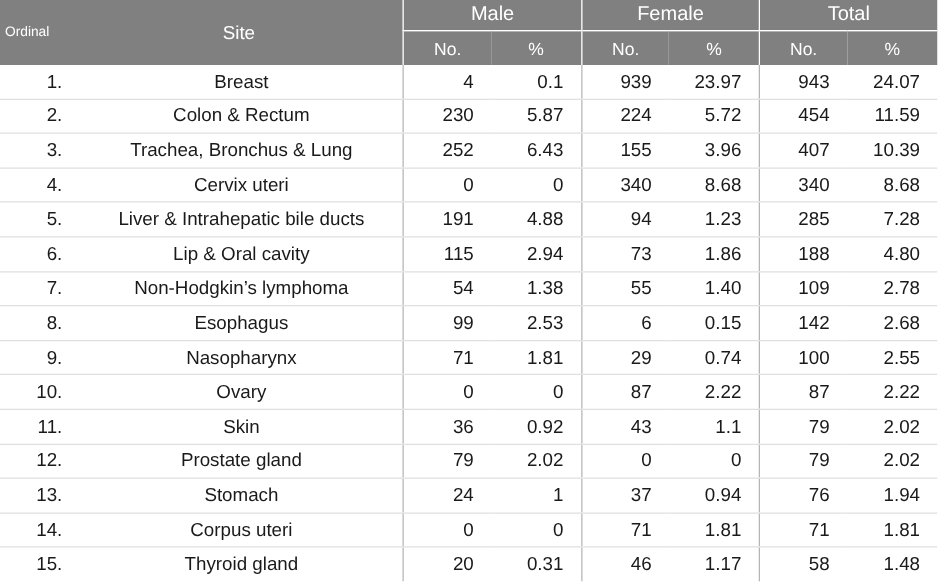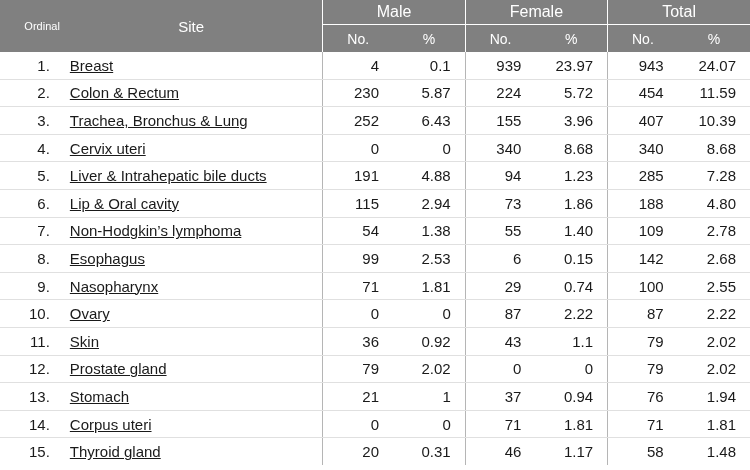--- a/index.html
+++ b/index.html
@@ -32,21 +32,21 @@
     font-weight: normal;
     text-align: center;
     vertical-align: middle;
     padding: 0;
     border: 0;
   }
   .hdr-ordinal {
     font-size: 11px;
     line-height: 1.1;
     padding-left: 4px;
-    text-align: right;
+    text-align: left;
   }
   .hdr-site {
     font-size: 15px;
   }
   .hdr-group {
     font-size: 16px;
     height: 24px;
     border-bottom: 1px solid #ffffff;
   }
   .hdr-sub {
@@ -69,23 +69,22 @@
   }
   tbody tr:last-child td {
     border-bottom: 0;
   }
   td.c-ord {
     text-align: right;
     padding-right: 10px;
     width: 58px;
   }
   td.c-site {
-    text-align: left;
+    text-align: center;
     padding-left: 10px;
-    text-decoration: underline;
   }
   td.c-num {
     text-align: right;
     padding-right: 14px;
   }
   td.left-rule {
     border-left: 1px solid #b5b5b5;
   }
   col.w-ord   { width: 58px; }
   col.w-site  { width: 255px; }
@@ -241,21 +240,21 @@
           <td class="c-num left-rule">79</td>
           <td class="c-num">2.02</td>
           <td class="c-num left-rule">0</td>
           <td class="c-num">0</td>
           <td class="c-num left-rule">79</td>
           <td class="c-num">2.02</td>
         </tr>
         <tr>
           <td class="c-ord">13.</td>
           <td class="c-site">Stomach</td>
-          <td class="c-num left-rule">21</td>
+          <td class="c-num left-rule">24</td>
           <td class="c-num">1</td>
           <td class="c-num left-rule">37</td>
           <td class="c-num">0.94</td>
           <td class="c-num left-rule">76</td>
           <td class="c-num">1.94</td>
         </tr>
         <tr>
           <td class="c-ord">14.</td>
           <td class="c-site">Corpus uteri</td>
           <td class="c-num left-rule">0</td>

